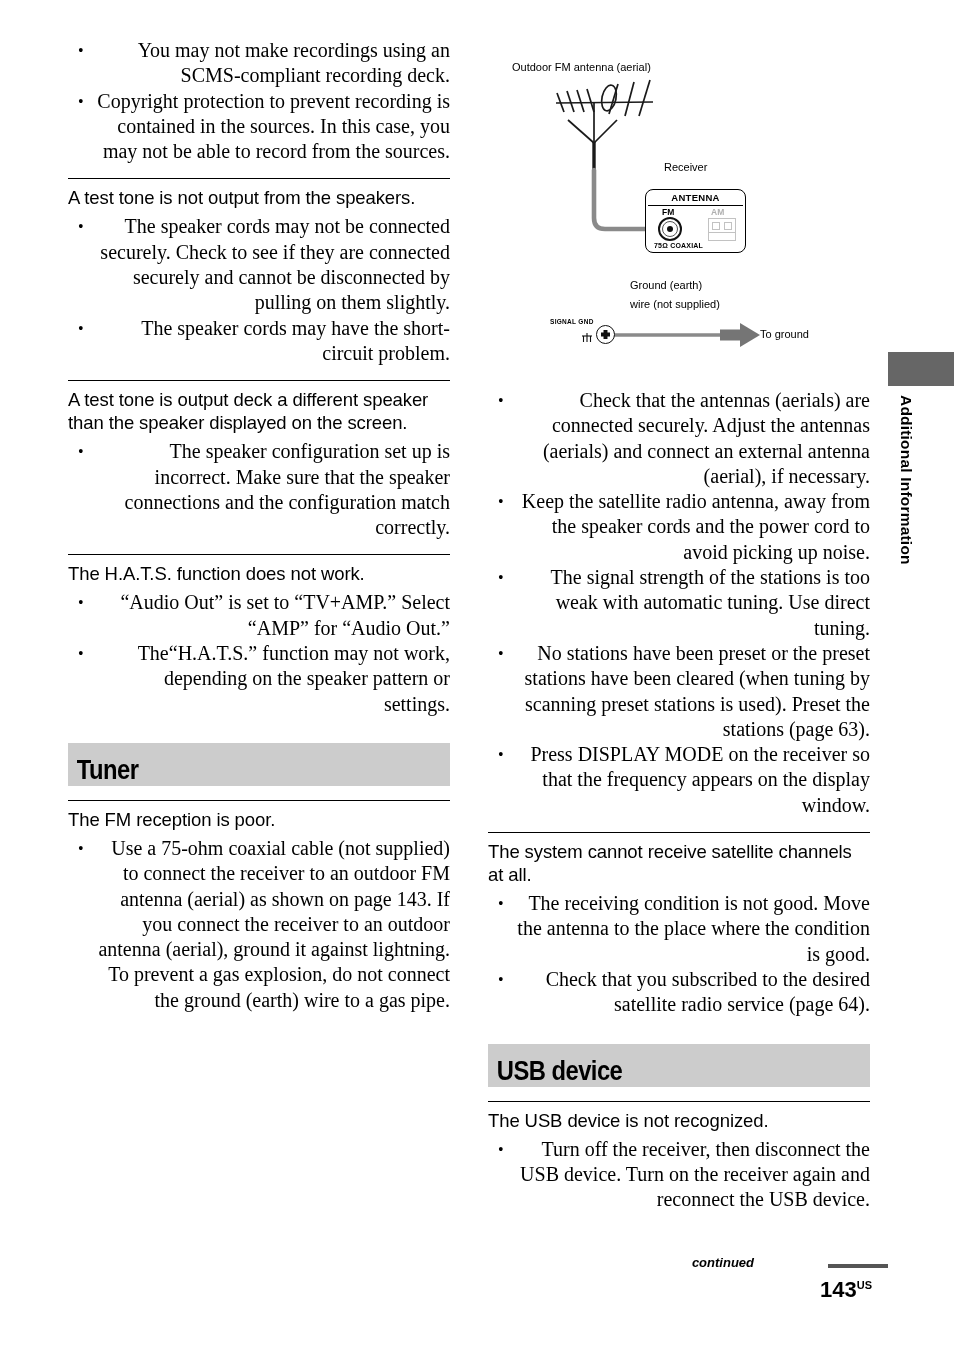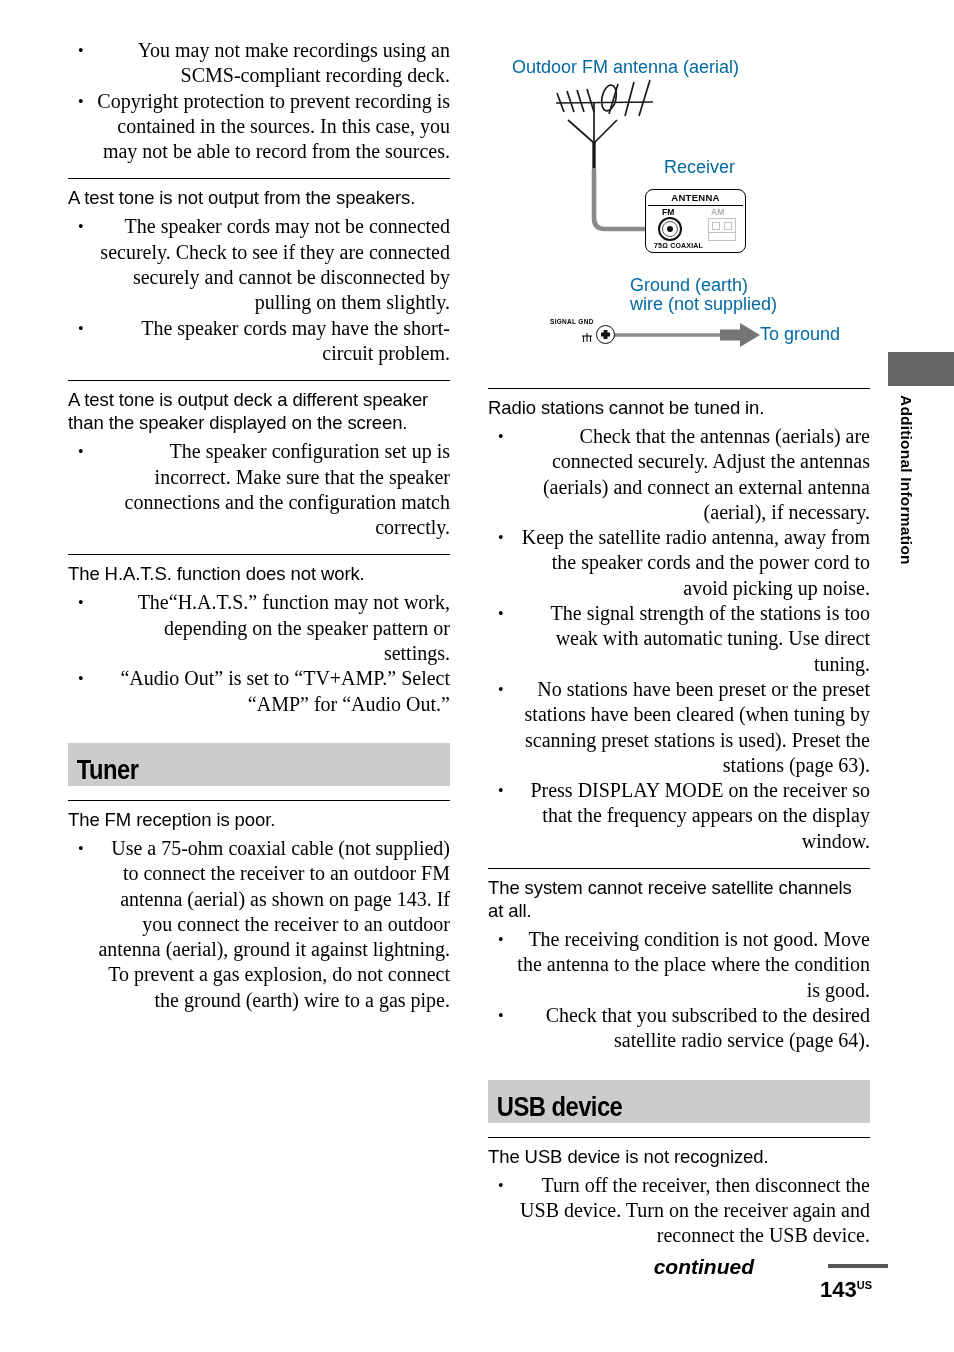--- a/index.html
+++ b/index.html
@@ -116,21 +116,21 @@
     width: 954px;
     height: 70px;
   }
   .continued {
     position: absolute;
     right: 200px;
     top: 0px;
     font-family: "Liberation Sans", sans-serif;
     font-weight: bold;
     font-style: italic;
-    font-size: 21px;
+    font-size: 13px;
   }
   .footrule {
     position: absolute;
     left: 828px;
     top: 9px;
     width: 60px;
     height: 4px;
     background: #555;
   }
   .pagenum {
@@ -151,24 +151,24 @@
   .diagram {
     position: absolute;
     left: 488px;
     top: 46px;
     width: 400px;
     height: 320px;
   }
   .dlabel {
     position: absolute;
     font-family: "Liberation Sans", sans-serif;
-    font-size: 18px;
+    font-size: 11px;
     line-height: 19px;
     white-space: nowrap;
-    color: #0369a1;
+    color: #000000;
   }
   .lbl-antenna { left: 24px;  top: 12px; }
   .lbl-receiver{ left: 176px; top: 112px; }
   .lbl-ground  { left: 142px; top: 230px; }
   .lbl-toground{ left: 272px; top: 279px; }
 
   .connbox {
     position: absolute;
     left: 157px;
     top: 143px;
@@ -324,22 +324,22 @@
       <li>The speaker cords may have the short-circuit problem.</li>
     </ul>
 
     <div class="qhead">A test tone is output deck a different speaker than the speaker displayed on the screen.</div>
     <ul class="bullets">
       <li>The speaker configuration set up is incorrect. Make sure that the speaker connections and the configuration match correctly.</li>
     </ul>
 
     <div class="qhead">The H.A.T.S. function does not work.</div>
     <ul class="bullets">
+      <li>“Audio Out” is set to “TV+AMP.” Select “AMP” for “Audio Out.”</li>
       <li>The“H.A.T.S.” function may not work, depending on the speaker pattern or settings.</li>
-      <li>“Audio Out” is set to “TV+AMP.” Select “AMP” for “Audio Out.”</li>
     </ul>
 
     <div class="sectionbar">
       <span class="sectitle">Tuner</span>
     </div>
 
     <div class="qhead">The FM reception is poor.</div>
     <ul class="bullets">
       <li>Use a 75-ohm coaxial cable (not supplied) to connect the receiver to an outdoor FM antenna (aerial) as shown on page 143. If you connect the receiver to an outdoor antenna (aerial), ground it against lightning. To prevent a gas explosion, do not connect the ground (earth) wire to a gas pipe.</li>
     </ul>
@@ -410,21 +410,20 @@
       </g>
     </svg>
 
     <div class="gnd-jack"></div>
 
     <div class="dlabel lbl-toground">To ground</div>
   </div>
 
   <div class="col col-right" style="top:388px;">
 
-    <div class="qhead first">Radio stations cannot be tuned in.</div>
     <ul class="bullets">
       <li>Check that the antennas (aerials) are connected securely. Adjust the antennas (aerials) and connect an external antenna (aerial), if necessary.</li>
       <li>Keep the satellite radio antenna, away from the speaker cords and the power cord to avoid picking up noise.</li>
       <li>The signal strength of the stations is too weak with automatic tuning. Use direct tuning.</li>
       <li>No stations have been preset or the preset stations have been cleared (when tuning by scanning preset stations is used). Preset the stations (page 63).</li>
       <li>Press DISPLAY MODE on the receiver so that the frequency appears on the display window.</li>
     </ul>
 
     <div class="qhead">The system cannot receive satellite channels at all.</div>
     <ul class="bullets">

